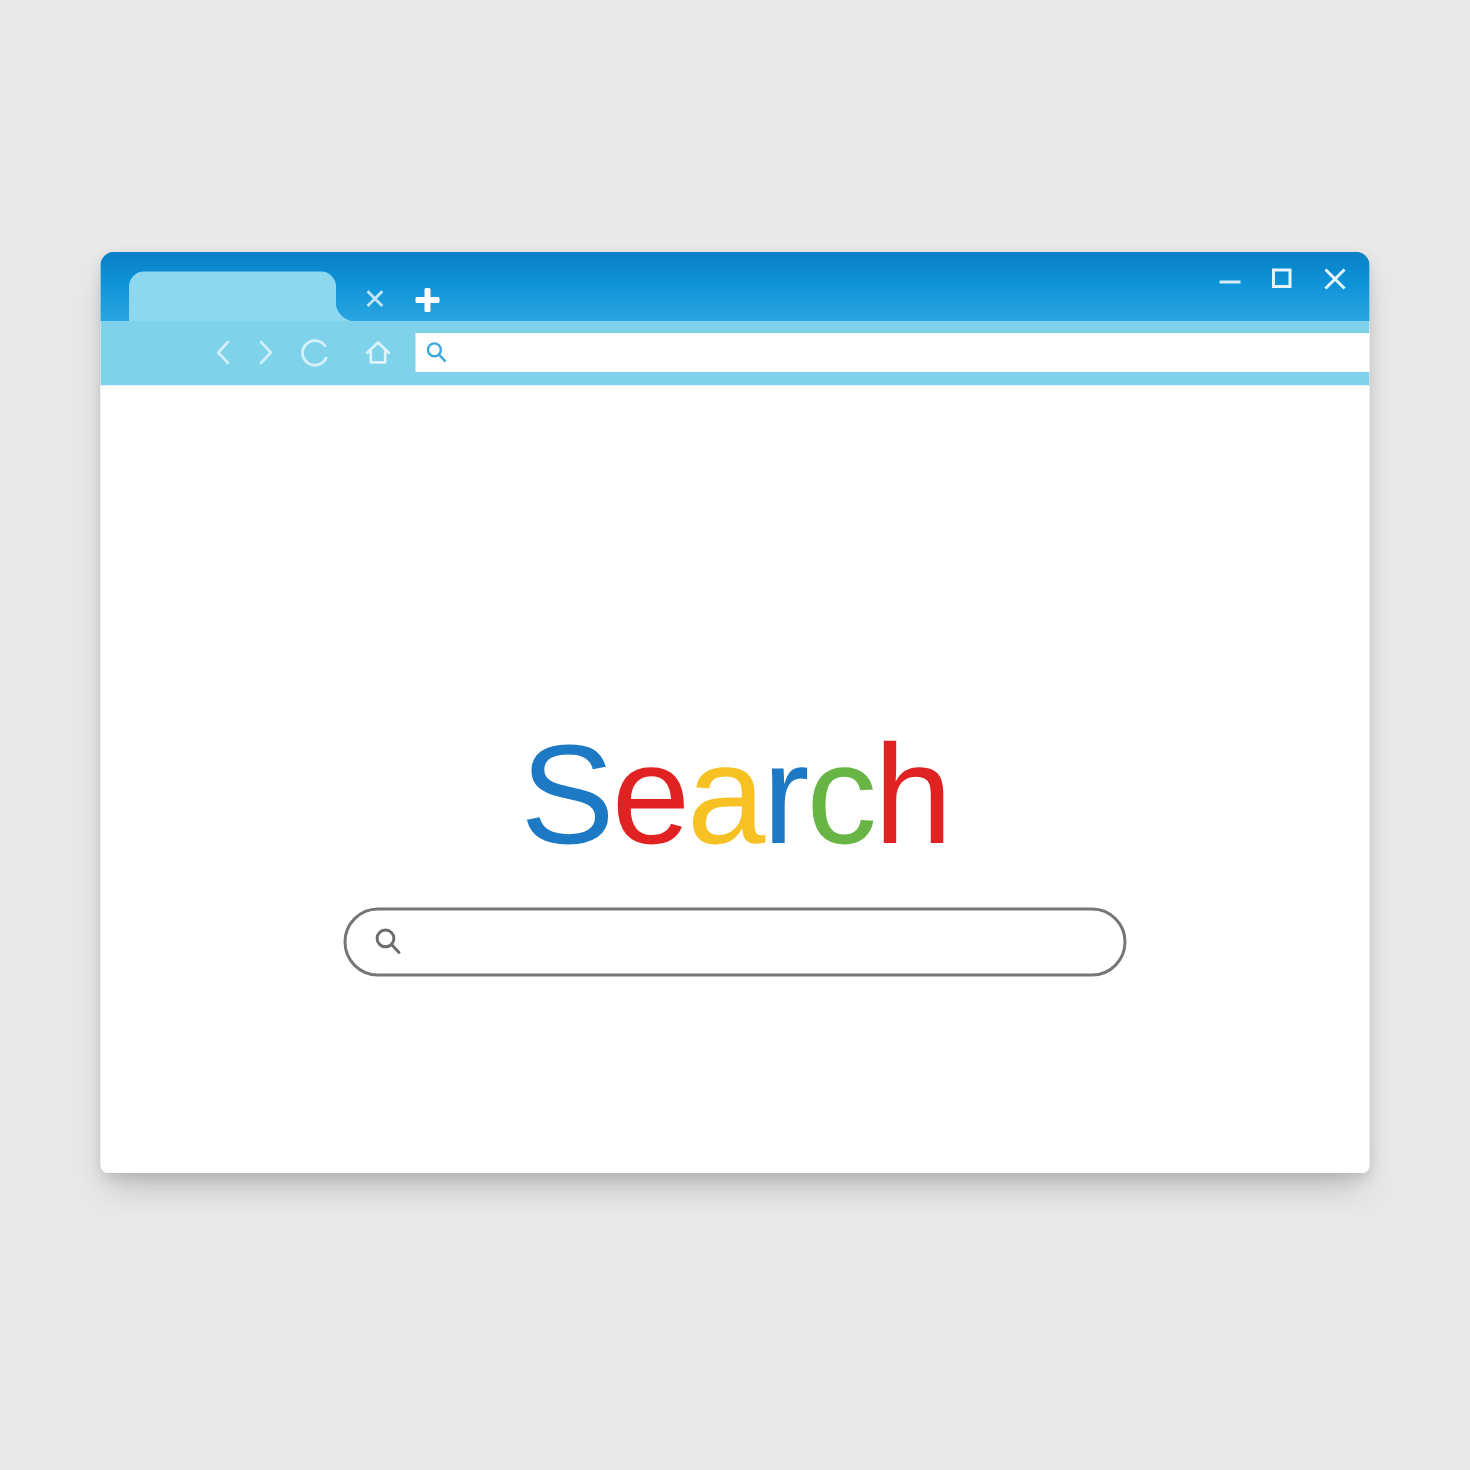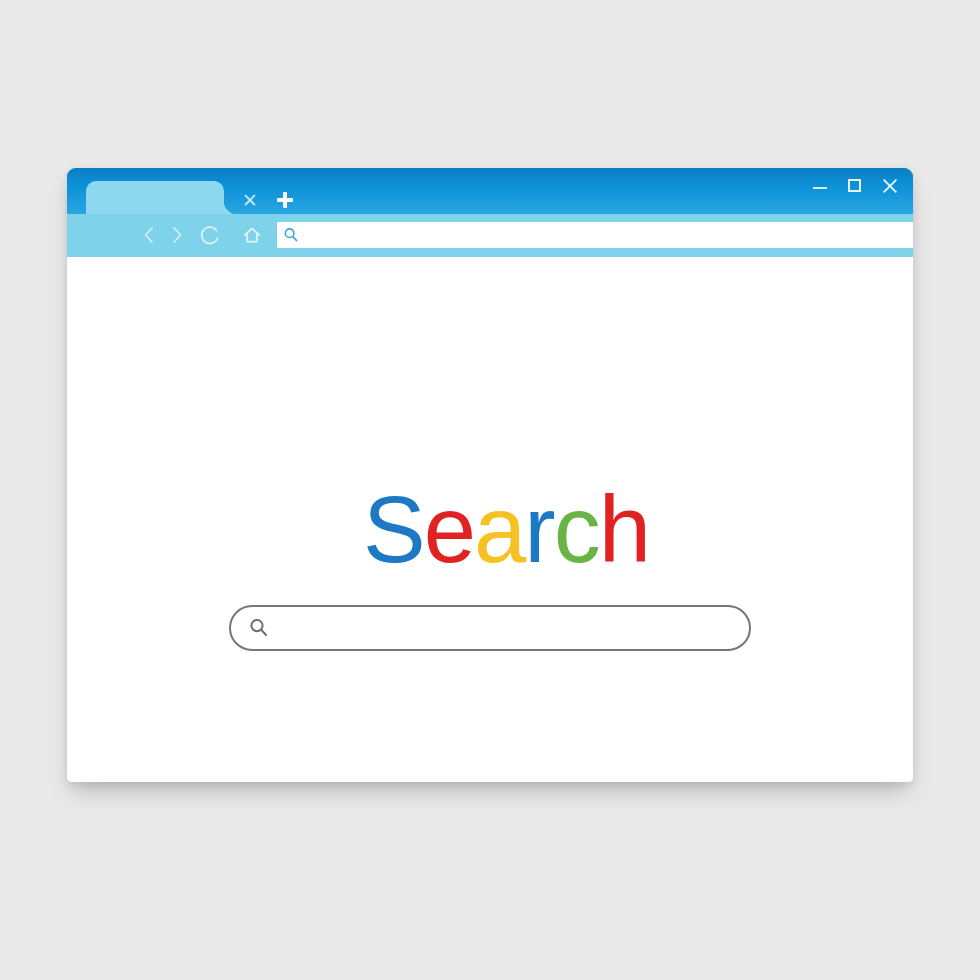--- a/index.html
+++ b/index.html
@@ -207,21 +207,21 @@
     position: absolute;
     left: 0;
     top: 89px;
     width: 100%;
     height: 525px;
     background: #ffffff;
   }
 
   #search-logo {
     position: absolute;
-    left: 16px;
+    left: 0;
     top: 226px;
     width: 100%;
     text-align: center;
     font-family: "Liberation Sans", sans-serif;
     font-size: 94px;
     font-weight: 400;
     letter-spacing: -2px;
     line-height: 1;
     white-space: nowrap;
     user-select: none;

